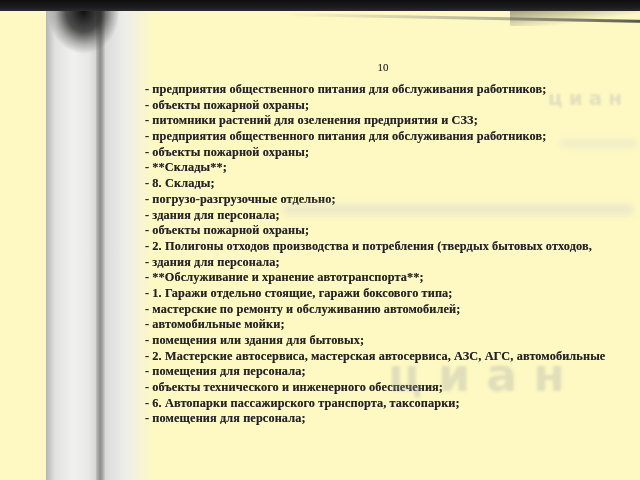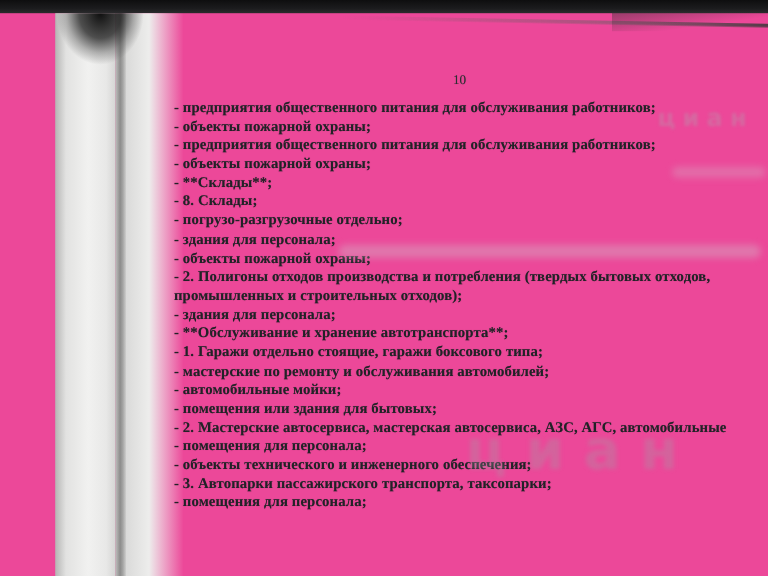--- a/index.html
+++ b/index.html
@@ -3,21 +3,21 @@
 <meta charset="utf-8">
 <style>
   html,body { margin:0; padding:0; }
   body {
     width:640px; height:480px; overflow:hidden;
     background:#000;
     font-family:"Liberation Serif","DejaVu Serif",serif;
   }
   .photo {
     position:relative; width:640px; height:480px;
-    background:#ec4899; overflow:hidden;
+    background:#fef9c3; overflow:hidden;
   }
   
   .topbar {
     position:absolute; top:0; left:0; width:640px; height:11px;
     background:linear-gradient(to bottom,#0e0e0f 0%,#1c1c1e 65%,#2b2b2d 100%);
   }
   
   .top-edge {
     position:absolute; top:13px; left:285px; width:360px; height:3px;
     background:linear-gradient(to right, rgba(120,120,120,0) 0%, rgba(95,95,95,.5) 65%, rgba(55,55,55,.85) 100%);
@@ -91,39 +91,39 @@
   <div class="right-fade"></div>
   <div class="top-wedge"></div>
   <div class="top-edge"></div>
   <div class="corner-shade-tr"></div>
 
   <div class="pageno">10</div>
 
   <div class="textblock" id="textblock">
       <div class="tline">- предприятия общественного питания для обслуживания работников;</div>
       <div class="tline">- объекты пожарной охраны;</div>
+      <div class="tline">- питомники растений для озеленения предприятия и СЗЗ;</div>
       <div class="tline">- предприятия общественного питания для обслуживания работников;</div>
       <div class="tline">- объекты пожарной охраны;</div>
       <div class="tline">- **Склады**;</div>
       <div class="tline">- 8. Склады;</div>
       <div class="tline">- погрузо-разгрузочные отдельно;</div>
       <div class="tline">- здания для персонала;</div>
       <div class="tline">- объекты пожарной охраны;</div>
       <div class="tline">- 2. Полигоны отходов производства и потребления (твердых бытовых отходов,</div>
-      <div class="tline">промышленных и строительных отходов);</div>
       <div class="tline">- здания для персонала;</div>
       <div class="tline">- **Обслуживание и хранение автотранспорта**;</div>
       <div class="tline">- 1. Гаражи отдельно стоящие, гаражи боксового типа;</div>
-      <div class="tline">- мастерские по ремонту и обслуживания автомобилей;</div>
+      <div class="tline">- мастерские по ремонту и обслуживанию автомобилей;</div>
       <div class="tline">- автомобильные мойки;</div>
       <div class="tline">- помещения или здания для бытовых;</div>
       <div class="tline">- 2. Мастерские автосервиса, мастерская автосервиса, АЗС, АГС, автомобильные</div>
       <div class="tline">- помещения для персонала;</div>
       <div class="tline">- объекты технического и инженерного обеспечения;</div>
-      <div class="tline">- 3. Автопарки пассажирского транспорта, таксопарки;</div>
+      <div class="tline">- 6. Автопарки пассажирского транспорта, таксопарки;</div>
       <div class="tline">- помещения для персонала;</div>
     </div>
 
   <div class="wm wm-main">циан</div>
   <div class="wm wm-top">циан</div>
   <div class="smudge smudge-mid"></div>
   <div class="smudge smudge-right"></div>
 </div>
 
 </body></html>

